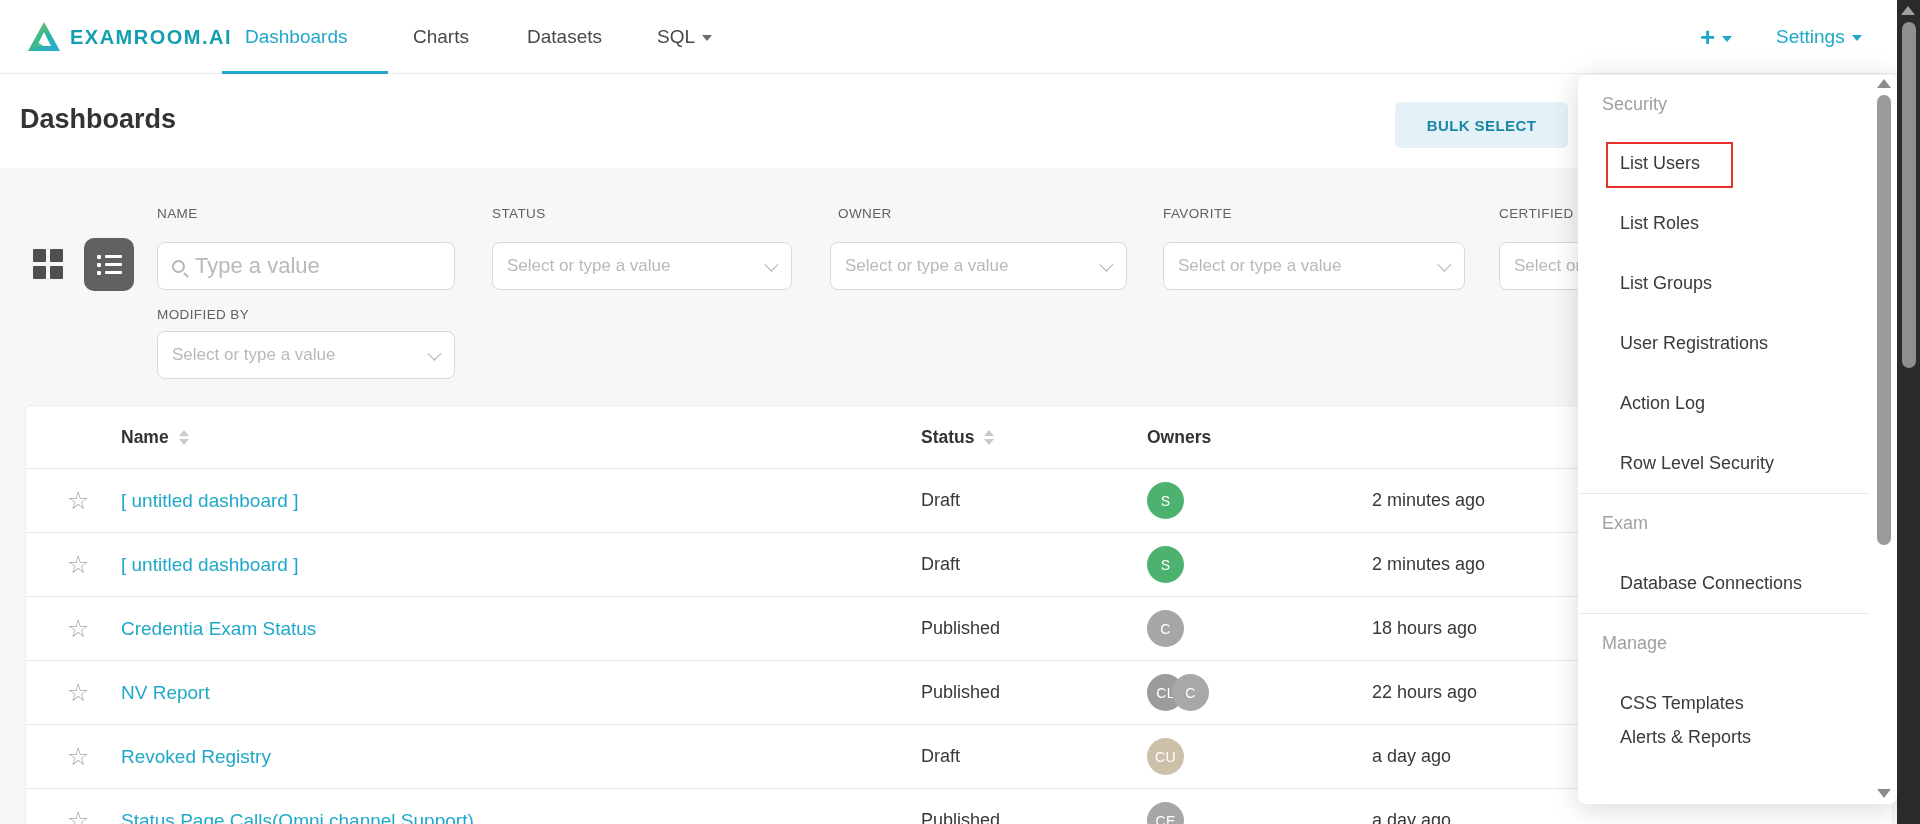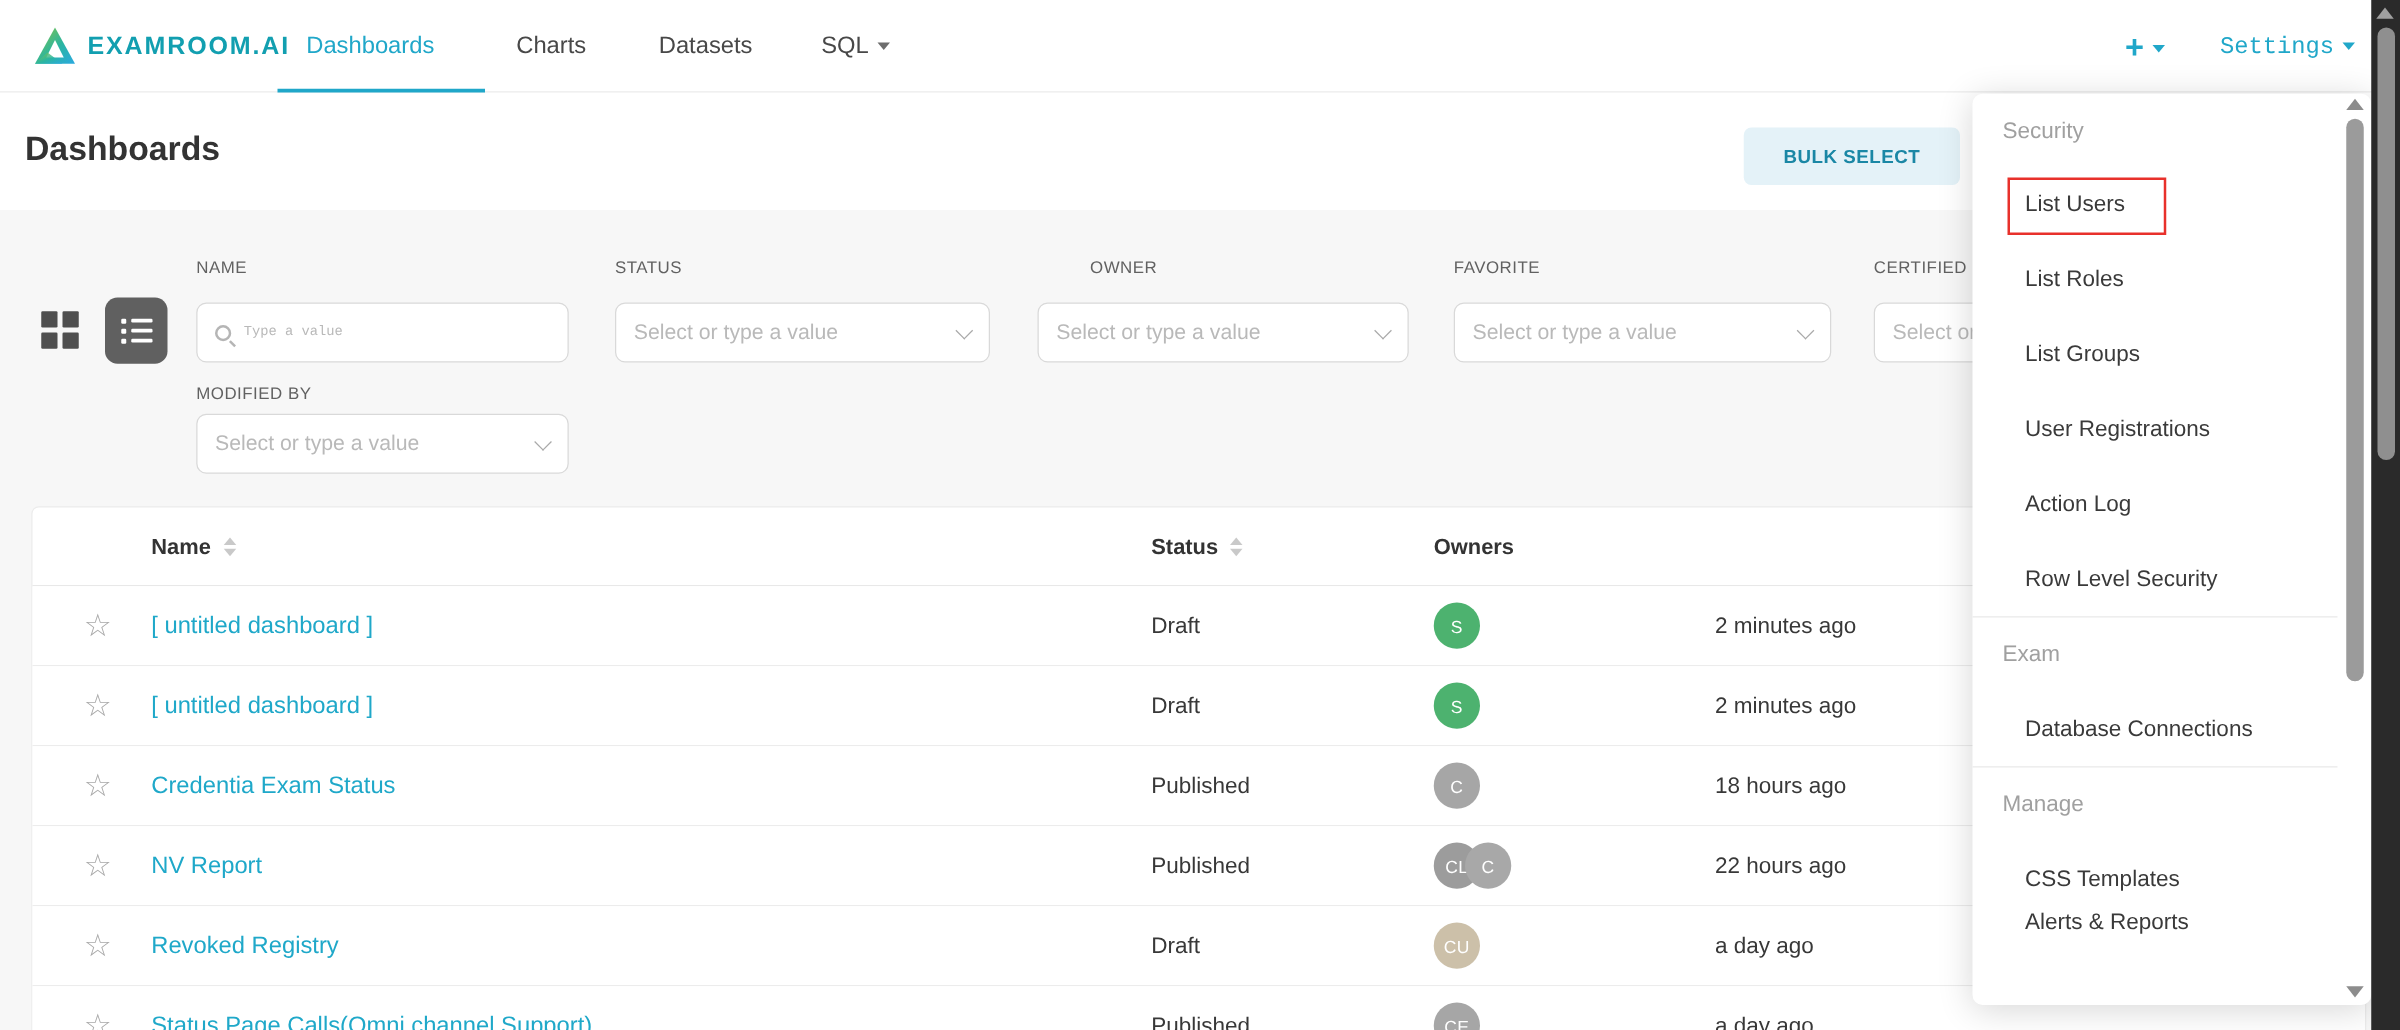--- a/index.html
+++ b/index.html
@@ -24,21 +24,21 @@
   #bulk-select { position:absolute; left:1395px; top:102px; width:173px; height:46px; background:#e4f2f8;
     border:none; border-radius:6px; color:#1a87a5; font-weight:bold; font-size:15px; letter-spacing:.4px;
     font-family:inherit; cursor:pointer; }
 
   
   #content { position:absolute; left:0; top:168px; width:1920px; height:656px; background:#f7f7f7; }
   .filter-label { position:absolute; font-size:13.5px; color:#616161; letter-spacing:.4px; }
   .filter-box { position:absolute; height:48px; background:#fff; border:1px solid #d9d9d9; border-radius:8px;
     display:flex; align-items:center; padding:0 14px; cursor:text; }
   .placeholder { color:#b9b9b9; font-size:17px; white-space:nowrap; overflow:hidden; }
-  .filter-box input { border:none; outline:none; width:100%; font-size:11px; font-family:Liberation Mono, monospace; color:#383838; background:transparent; }
+  .filter-box input { border:none; outline:none; width:100%; font-size:22px; font-family:Liberation Sans, sans-serif; color:#383838; background:transparent; }
   .filter-box input::placeholder { color:#b9b9b9; }
   .chevron { position:absolute; right:16px; top:18px; width:10px; height:10px; border-right:1.6px solid #a9a9a9;
     border-bottom:1.6px solid #a9a9a9; transform:rotate(45deg) translateY(-2px); }
   .search-glyph { width:13px; height:13px; border:2px solid #b5b5b5; border-radius:50%; position:relative; margin-right:10px; flex:none; }
   .search-glyph::after { content:""; position:absolute; width:2px; height:6px; background:#b5b5b5;
     left:11px; top:10px; transform:rotate(-45deg); }
 
   
   #grid-toggle { position:absolute; left:33px; top:249px; width:30px; height:30px; display:grid;
     grid-template-columns:13px 13px; grid-template-rows:13px 13px; gap:4px; cursor:pointer; }
@@ -108,21 +108,21 @@
   <div class="nav-underline" style="left:222px; width:166px;"></div>
   <div class="nav-link" style="left:413px;">Charts</div>
   <div class="nav-link" style="left:527px;">Datasets</div>
   <div class="nav-link" style="left:657px;">
     <span>SQL</span><span class="caret-down caret-dark"></span>
   </div>
 
   <div class="nav-link" style="left:1700px; color:#20a7c9; font-size:26px; font-weight:bold;">
     <span>+</span><span class="caret-down"></span>
   </div>
-  <div class="nav-link" style="left:1776px; color:#20a7c9;font-family:Liberation Mono, monospace;">
+  <div class="nav-link" style="left:1776px; color:#20a7c9;">
     <span>Settings</span><span class="caret-down"></span>
   </div>
 </div>
 
 <div id="titlebar">
   <div id="page-title">Dashboards</div>
 </div>
 <button id="bulk-select">BULK SELECT</button>
 
 <div id="content"></div>
@@ -155,21 +155,21 @@
   <span class="search-glyph"></span>
   <input type="text" placeholder="Type a value" style="">
 </div>
 
 <div class="filter-label" style="left:492px; top:206px;">STATUS</div>
 <div class="filter-box" style="left:492px; top:242px; width:300px;">
   <span class="placeholder">Select or type a value</span>
   <span class="chevron"></span>
 </div>
 
-<div class="filter-label" style="left:872px; top:206px;">OWNER</div>
+<div class="filter-label" style="left:838px; top:206px;">OWNER</div>
 <div class="filter-box" style="left:830px; top:242px; width:297px;">
   <span class="placeholder">Select or type a value</span>
   <span class="chevron"></span>
 </div>
 
 <div class="filter-label" style="left:1163px; top:206px;">FAVORITE</div>
 <div class="filter-box" style="left:1163px; top:242px; width:302px;">
   <span class="placeholder">Select or type a value</span>
   <span class="chevron"></span>
 </div>

